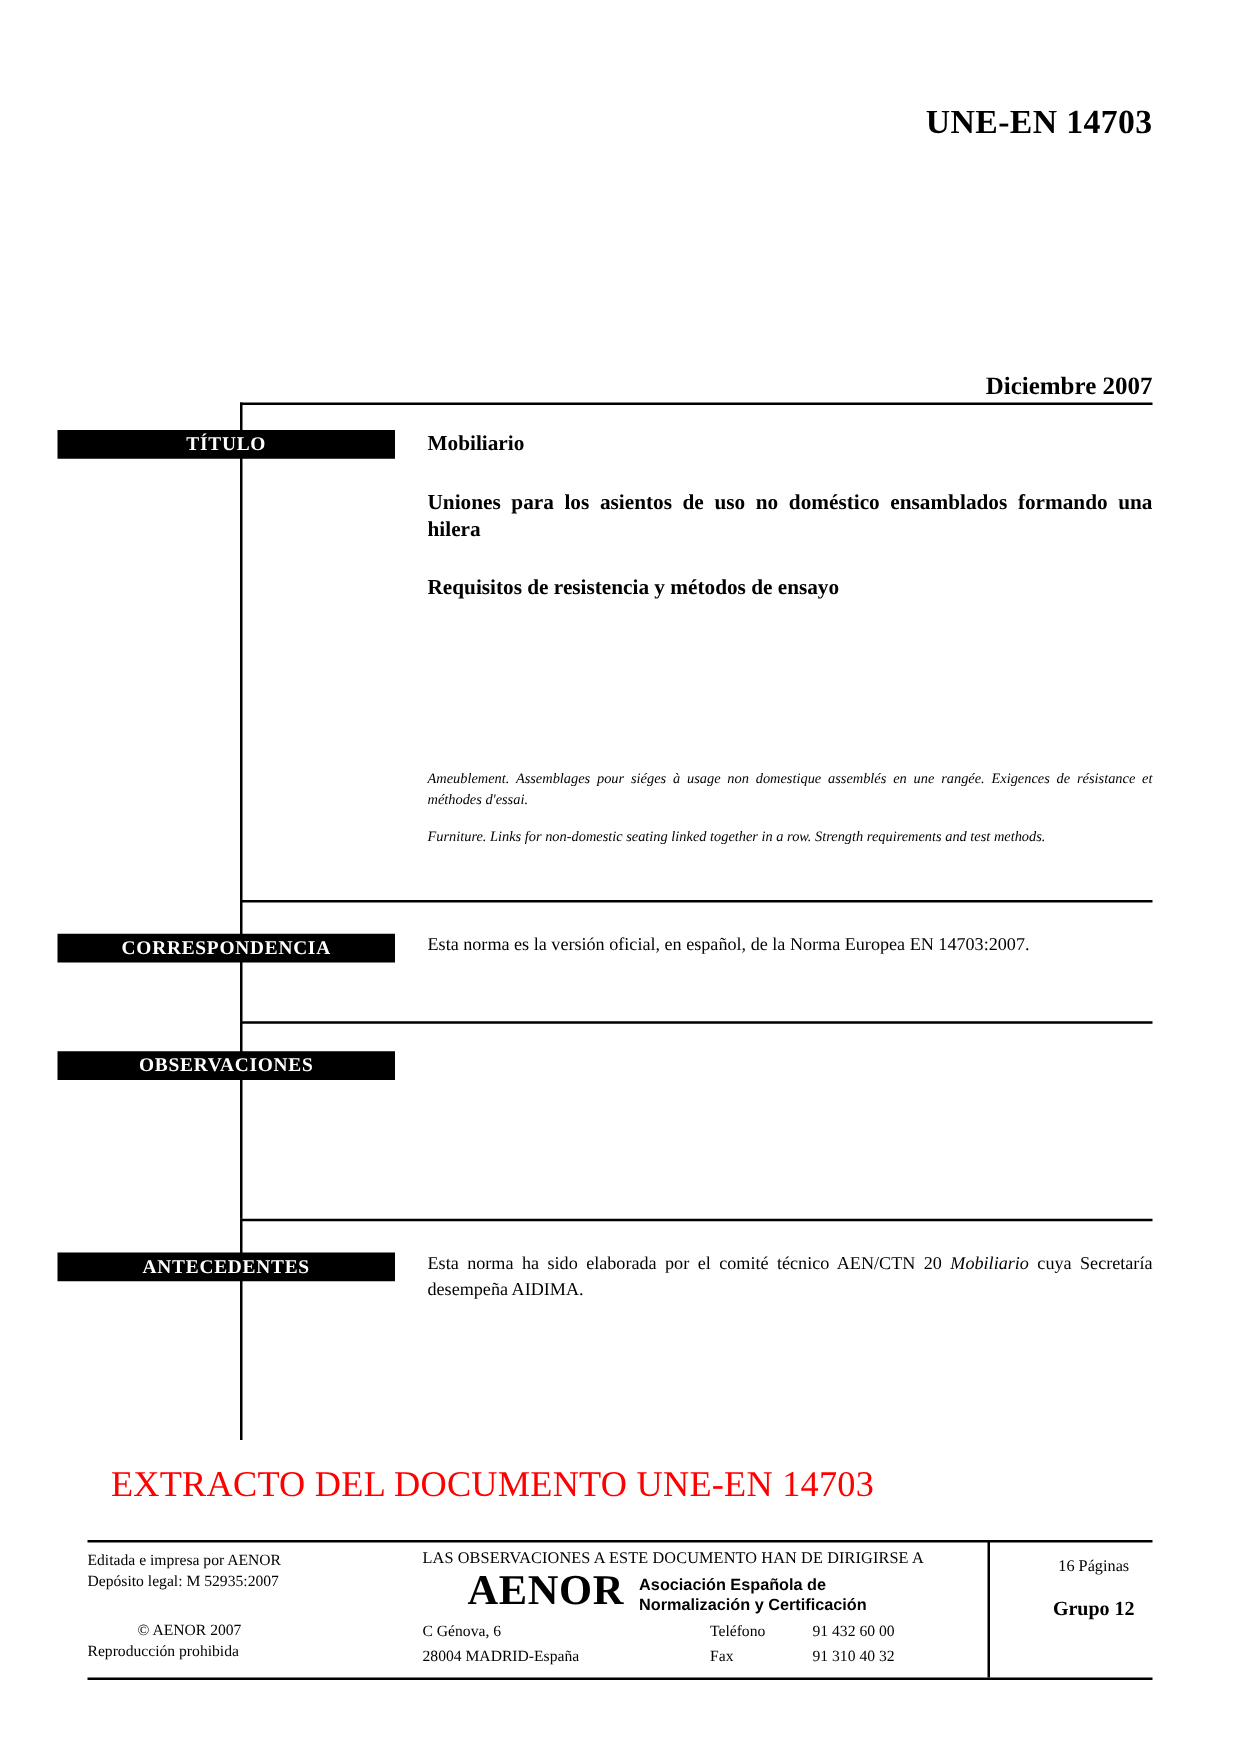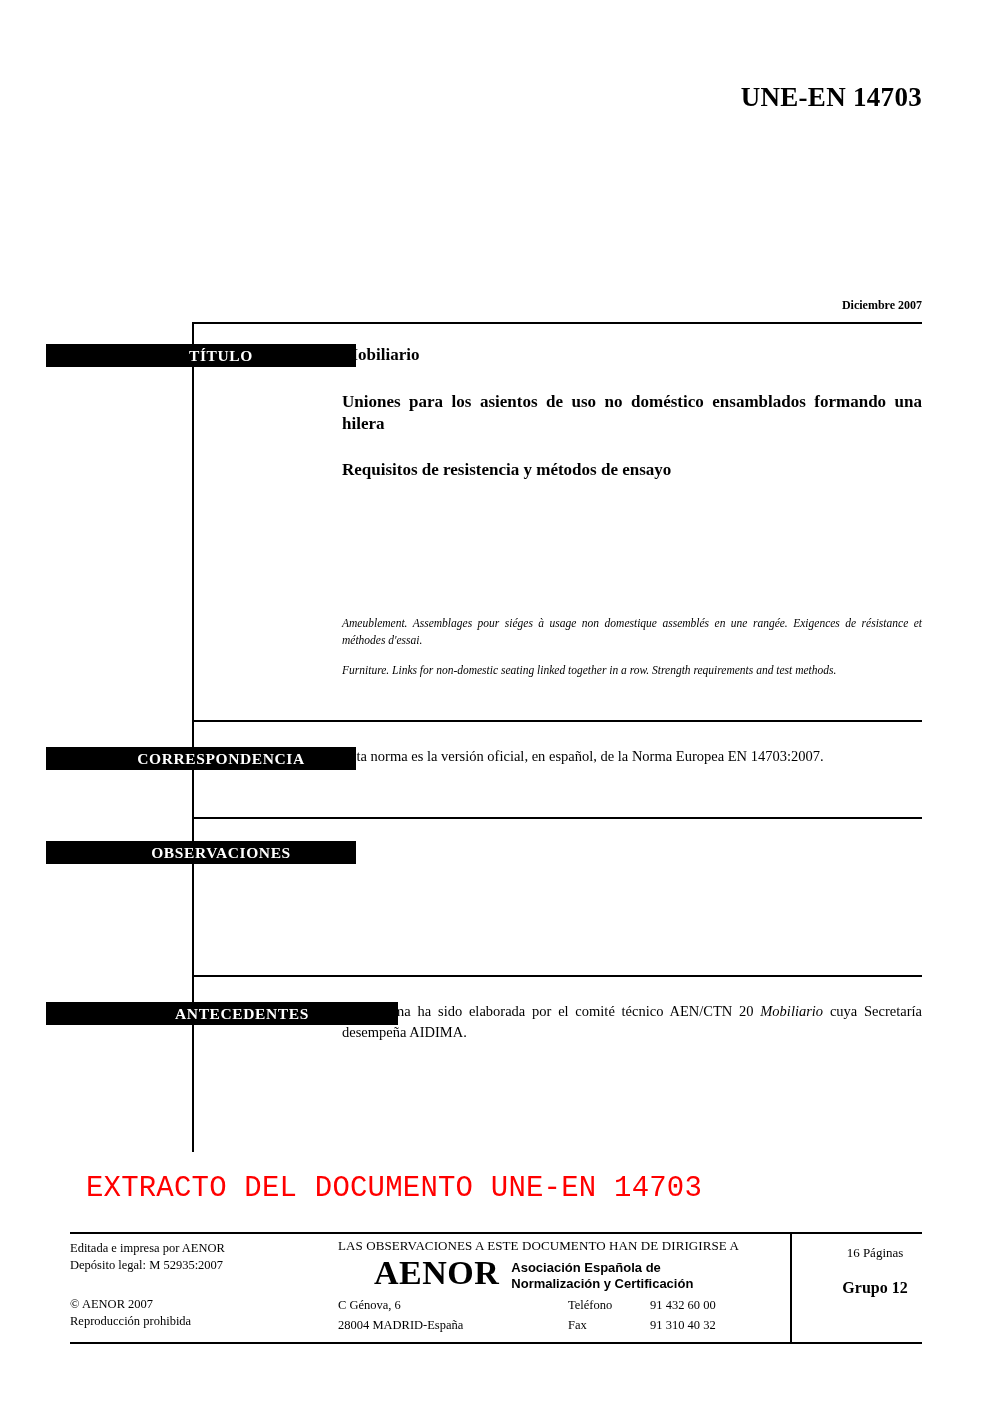--- a/index.html
+++ b/index.html
@@ -45,21 +45,21 @@
     font-weight: bold;
     font-size: 27px;
     letter-spacing: 0.3px;
   }
   .date {
     position: absolute;
     right: 70px;
     top: 298px;
     font-family: "Liberation Serif", serif;
     font-weight: bold;
-    font-size: 12px;
+    font-size: 20px;
   }
 
   
   .hrule {
     position: absolute;
     background: #000;
     height: 2px;
   }
   .vrule {
     position: absolute;
@@ -72,21 +72,20 @@
     position: absolute;
     background: #000000;
     color: #ffffff;
     font-family: "Liberation Serif", serif;
     font-weight: bold;
     font-size: 15.5px;
     letter-spacing: 0.6px;
     height: 23px;
     line-height: 23px;
     text-align: center;
-    padding-left: 40px;
   }
 
   
   .body-col {
     position: absolute;
     left: 342px;
     width: 580px;
     font-family: "Liberation Serif", serif;
   }
   .title-main {
@@ -121,37 +120,37 @@
   }
   .para .ital { font-style: italic; }
 
   
   .extract {
     position: absolute;
     left: 0;
     top: 1172px;
     width: 788px;
     text-align: center;
-    font-family: Liberation Mono, monospace;
+    font-family: Liberation Serif, serif;
     font-size: 29px;
     color: #ff0000;
     letter-spacing: 0.2px;
   }
 
   
   .footer-left {
     position: absolute;
     left: 70px;
     top: 1240px;
     width: 250px;
     font-family: "Liberation Serif", serif;
     font-size: 12.5px;
     line-height: 1.35;
   }
-  .footer-left .blk2 { margin-top: 22px; }
+  .footer-left .blk2 { margin-top: 22px; margin-left: 40px; }
 
   .footer-mid {
     position: absolute;
     left: 338px;
     top: 1238px;
     width: 440px;
     font-family: "Liberation Serif", serif;
   }
   .footer-mid .obs {
     font-size: 13px;
@@ -241,21 +240,21 @@
   <div class="tab" style="left:46px; top:747px; width:270px;">CORRESPONDENCIA</div>
   <div class="body-col" style="top:746px;">
     <p class="para">Esta norma es la versión oficial, en español, de la Norma Europea EN 14703:2007.</p>
   </div>
 
   <div class="tab" style="left:46px; top:841px; width:270px;">OBSERVACIONES</div>
   <div class="body-col" style="top:840px;">
     <p class="para"></p>
   </div>
 
-  <div class="tab" style="left:46px; top:1002px; width:312px;">ANTECEDENTES</div>
+  <div class="tab" style="left:46px; top:1002px; width:270px;">ANTECEDENTES</div>
   <div class="body-col" style="top:1001px;">
     <p class="para"><span>Esta norma ha sido elaborada por el comité técnico AEN/CTN 20 </span><span class="ital">Mobiliario</span><span> cuya Secretaría desempeña AIDIMA.</span></p>
   </div>
 
   <div class="extract">EXTRACTO DEL DOCUMENTO UNE-EN 14703</div>
 
   <div class="hrule" style="left:70px; top:1232px; width:852px;"></div>
   <div class="vrule" style="left:790px; top:1232px; height:110px;"></div>
   <div class="hrule" style="left:70px; top:1342px; width:852px;"></div>
 

